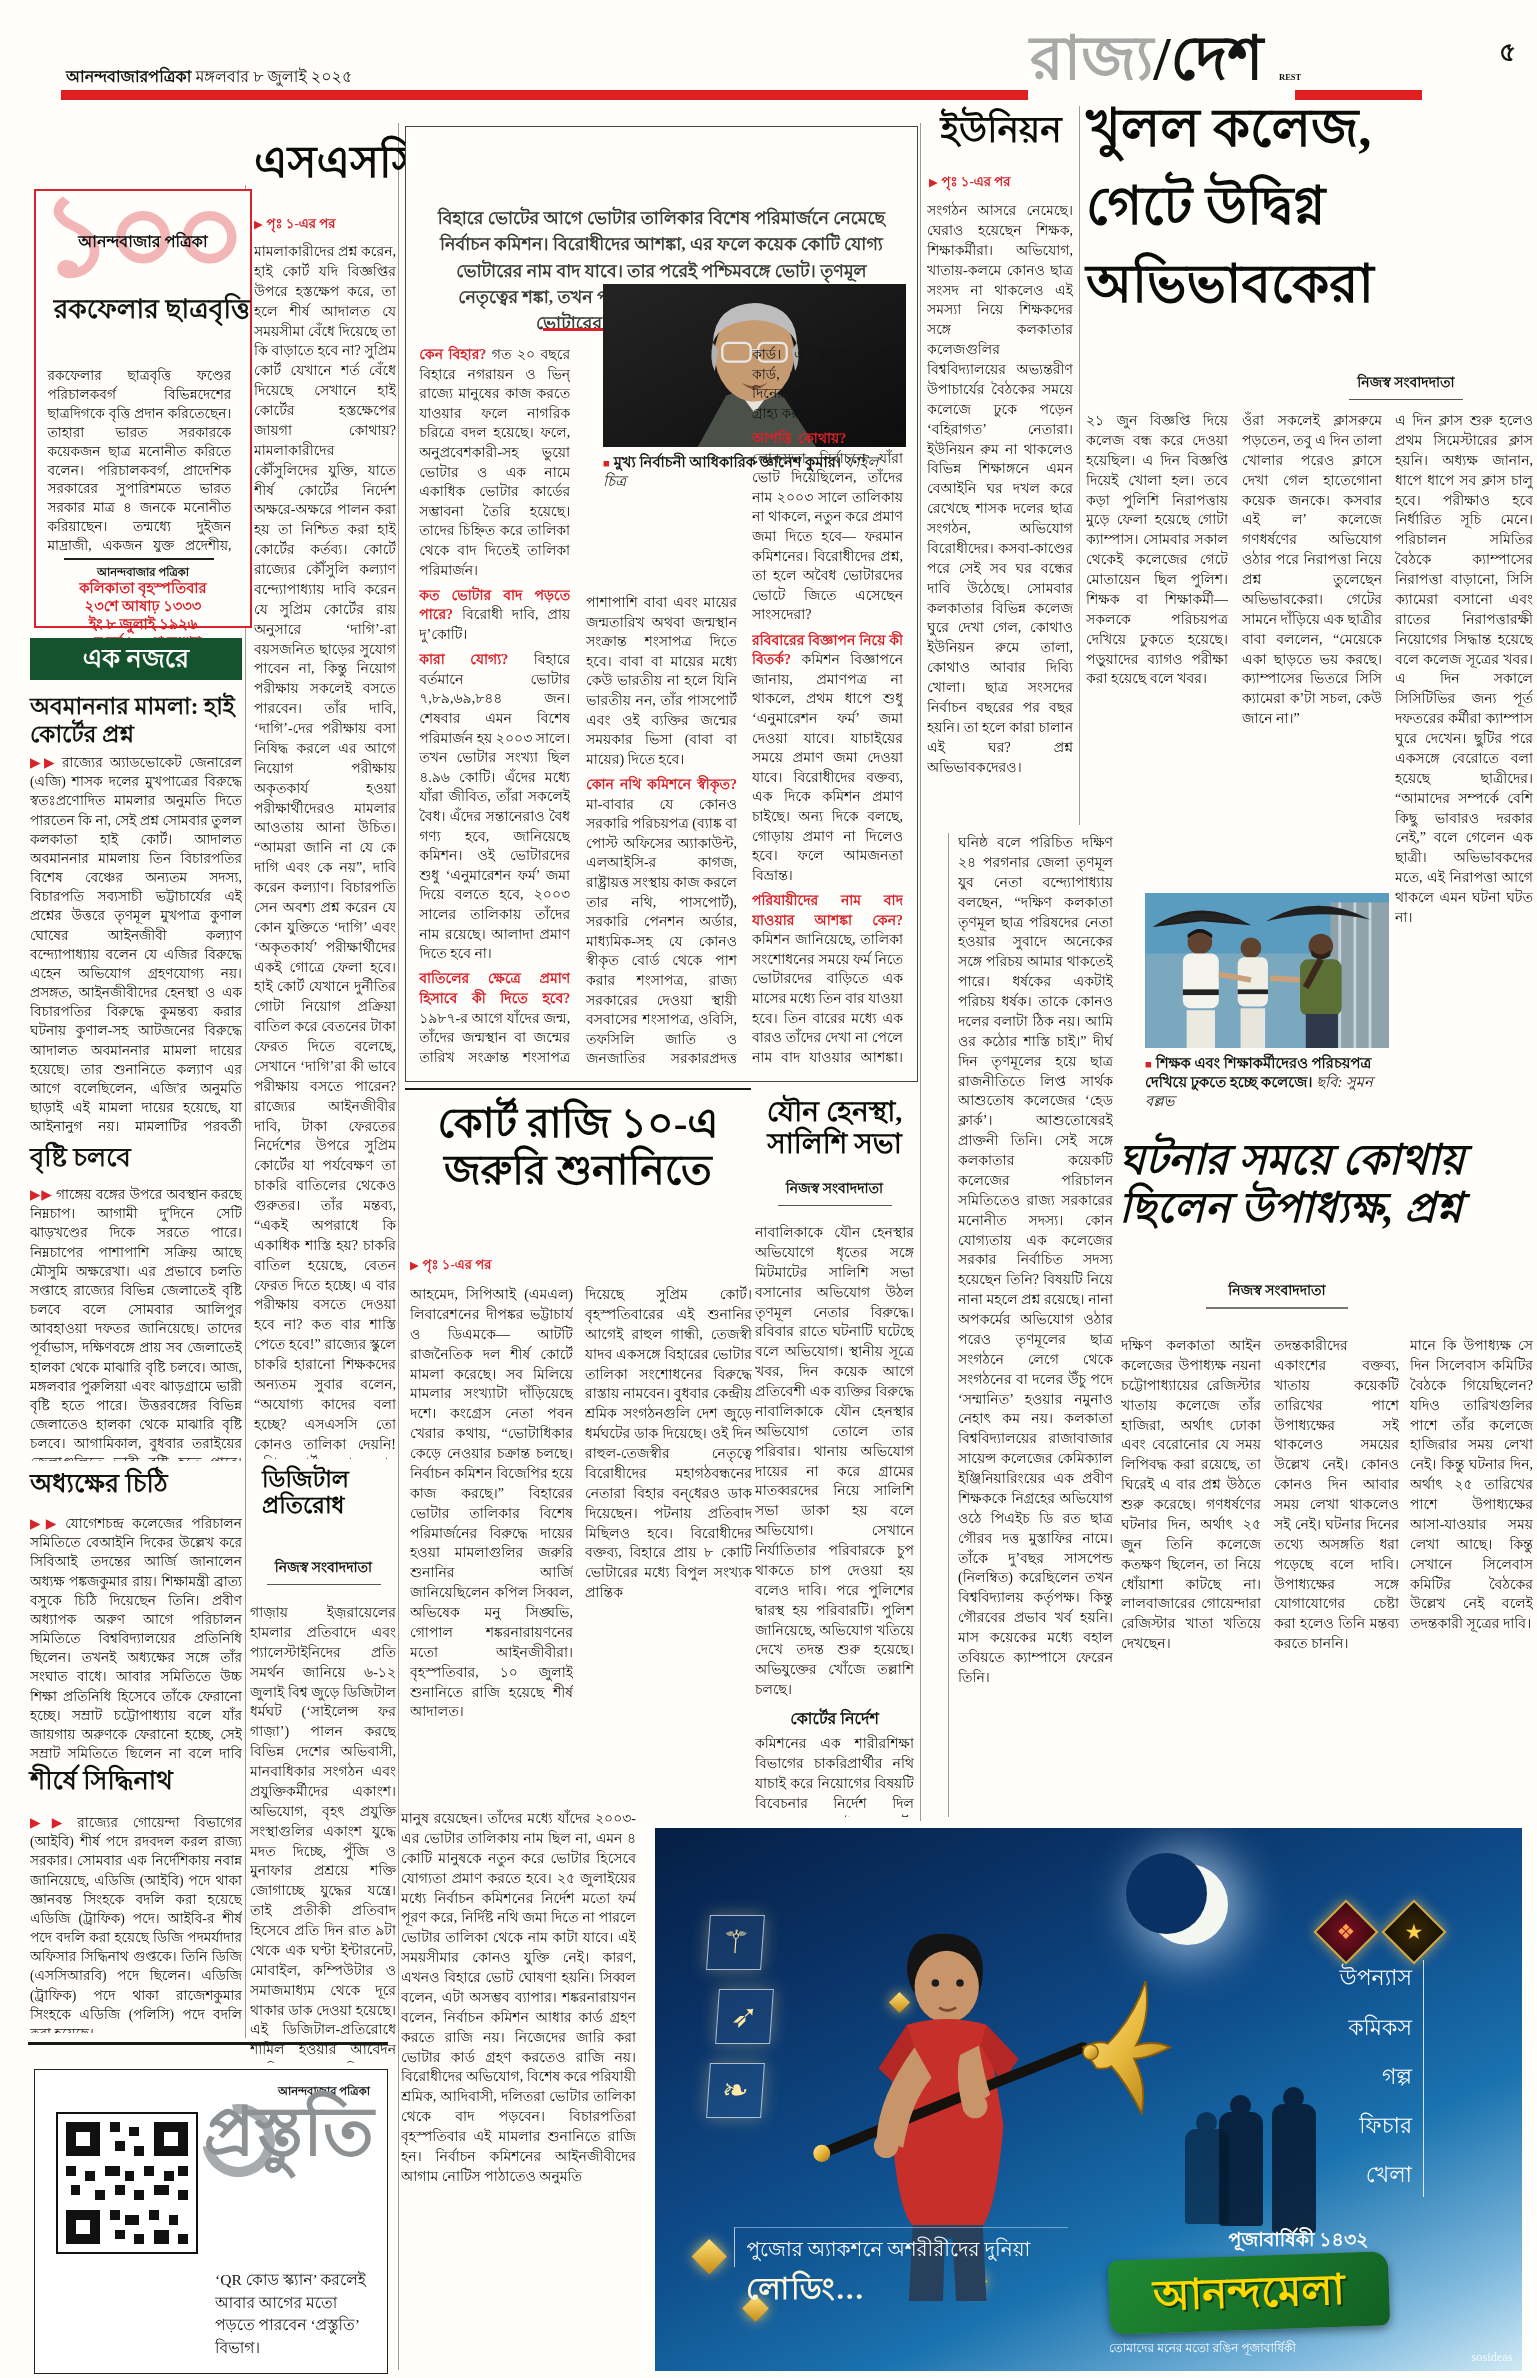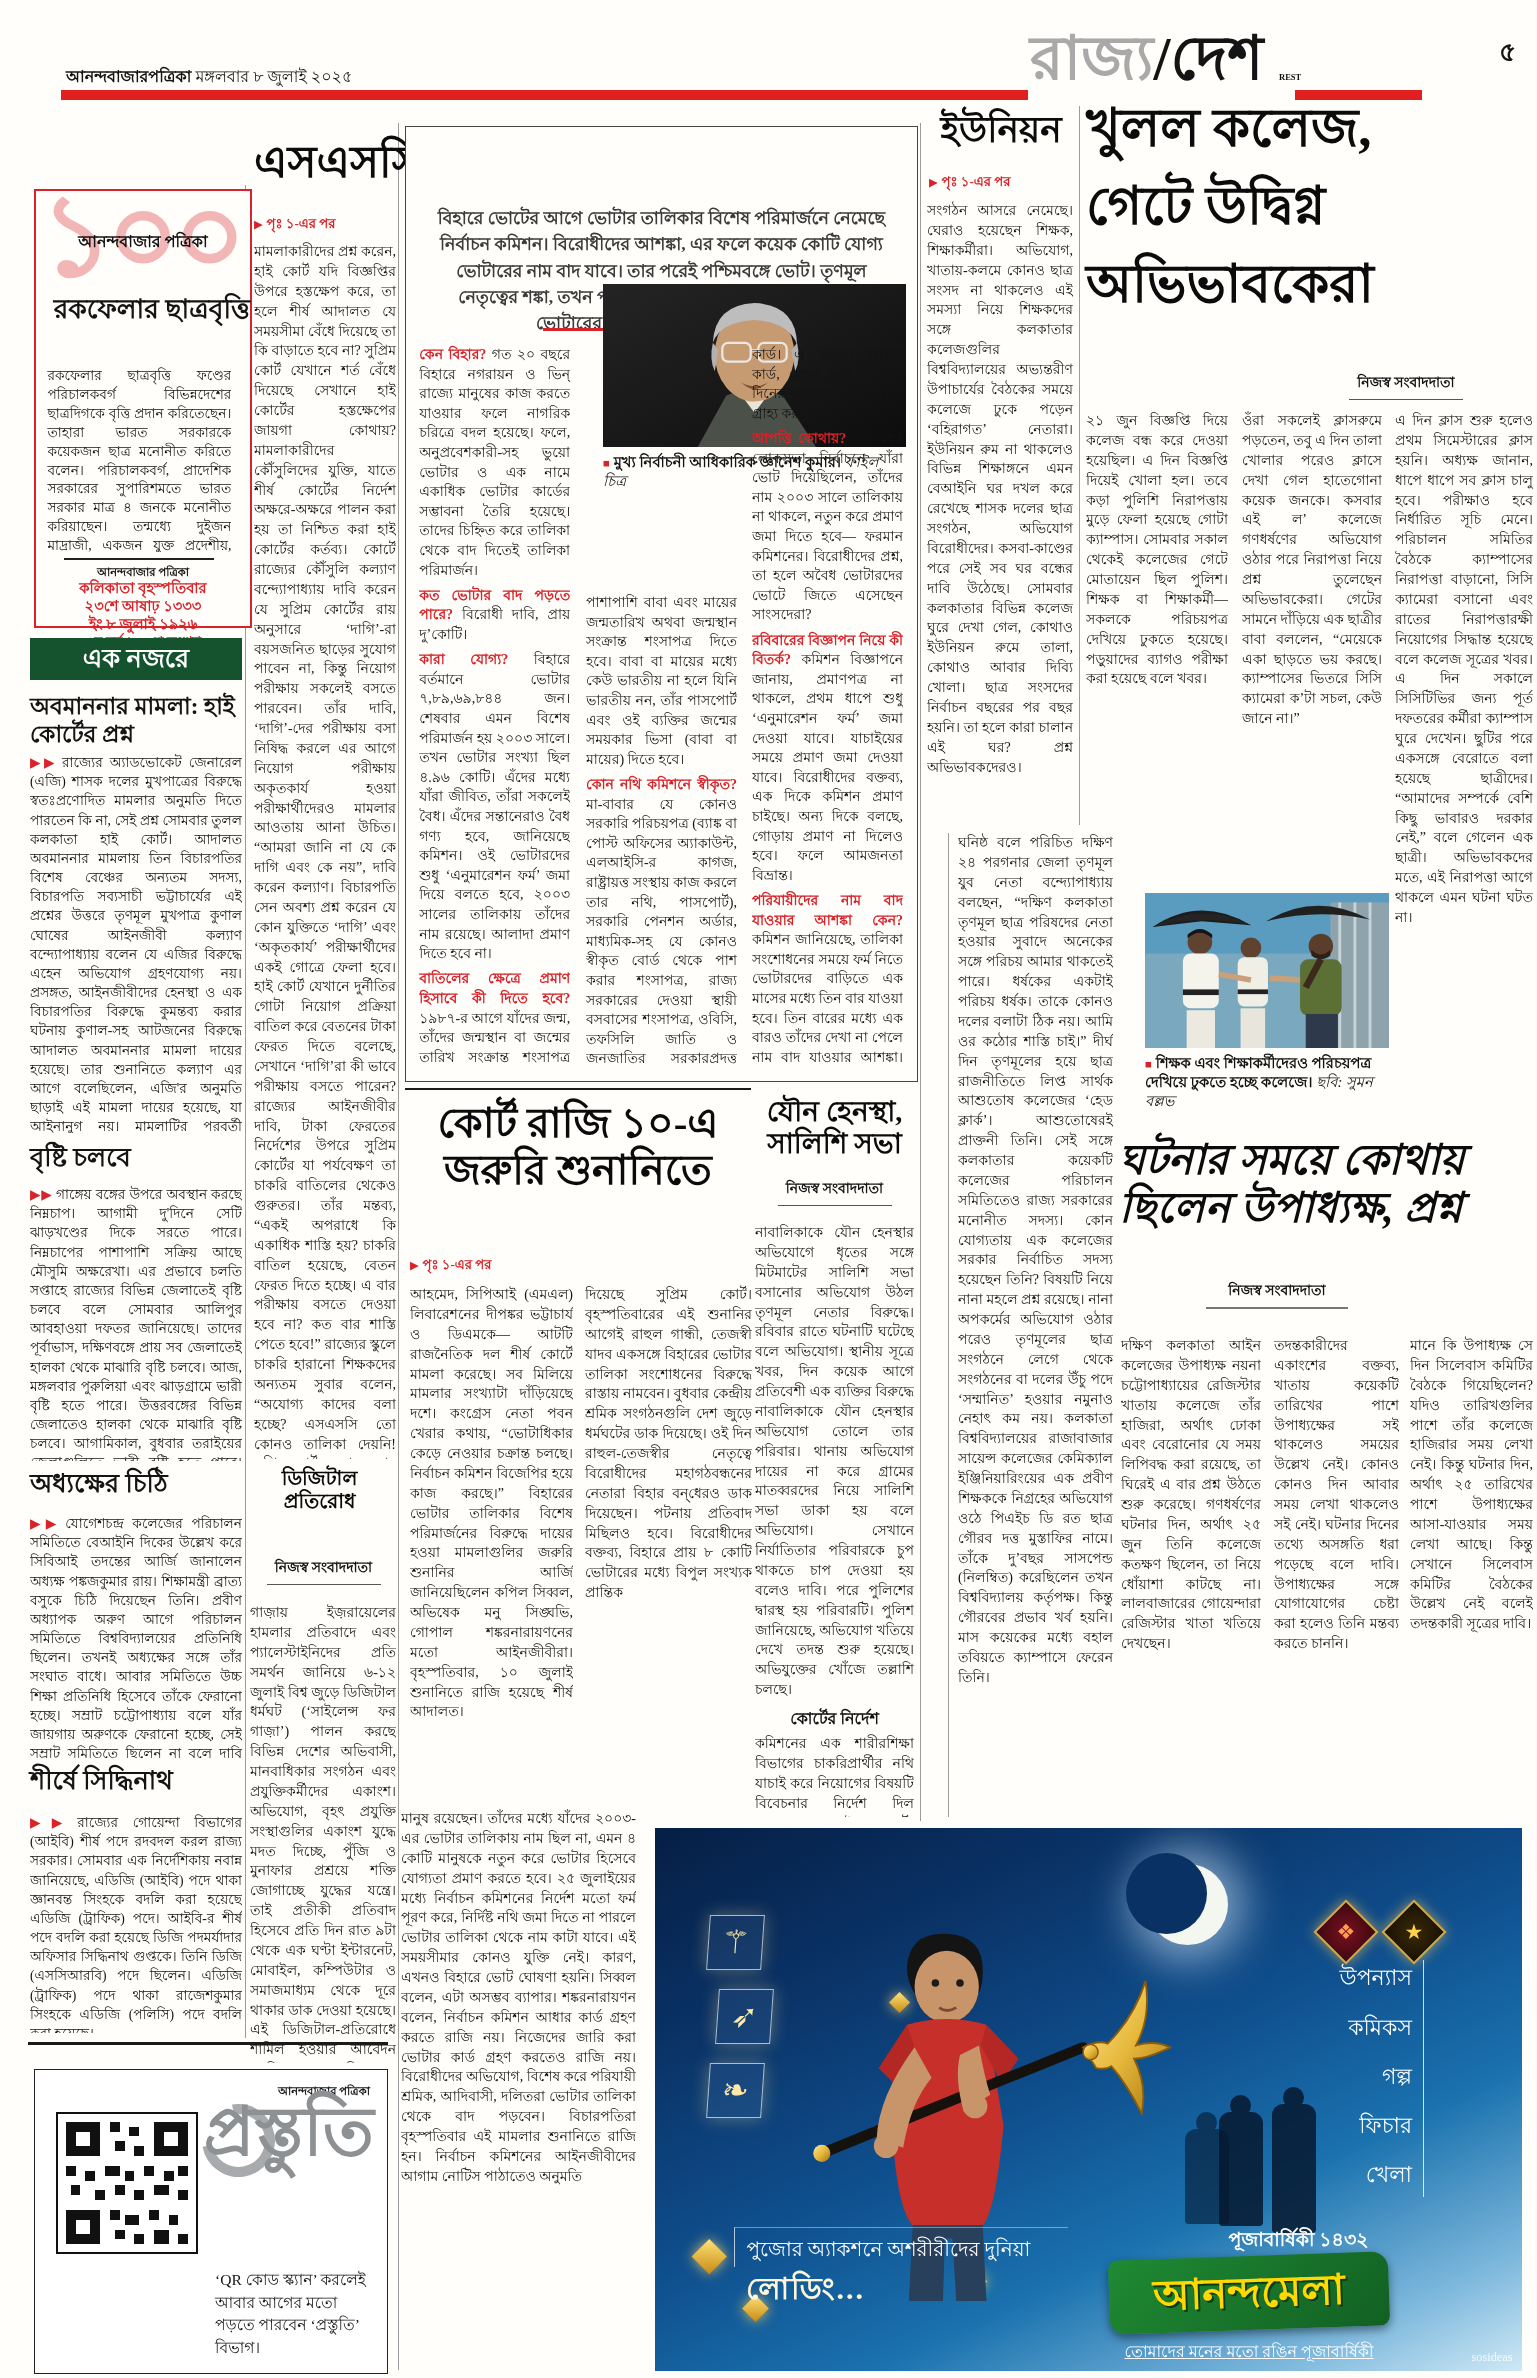--- a/index.html
+++ b/index.html
@@ -43,21 +43,21 @@
   #promo-box{left:34px;top:2069px;width:352px;height:303px;border:1.9px solid #222;background:#fff;}
   #promo-qr{position:absolute;left:21px;top:42px;width:142px;height:142px;}
   #promo-brand-small{position:absolute;right:17px;top:13.2px;font-size:11.4px;font-weight:bold;}
   #promo-brand-big{position:absolute;right:13.2px;top:28px;font-size:68px;font-weight:bold;color:#8d9194;line-height:1;}
   #promo-ring{position:absolute;right:112px;top:34px;width:53px;height:53px;border:10.4px solid #a7abae;border-left-color:transparent;border-radius:50%;transform:rotate(35deg);}
   #promo-text{position:absolute;left:180px;top:199px;width:163px;font-size:15.6px;line-height:1.45;}
   
   #ssc-title{left:254px;top:138px;width:142px;font-size:44px;}
   #ssc-cont{left:254px;top:214px;width:142px;}
   #ssc-body{left:254px;top:242px;width:142px;height:1217px;}
-  #digital-title{left:244px;top:1467px;width:151px;font-size:20px;text-align:center;}
+  #digital-title{left:262px;top:1467px;width:151px;font-size:23px;text-align:left;}
   #digital-byline{left:248px;top:1556px;width:151px;}
   #digital-body{left:250px;top:1603px;width:146px;height:460px;}
   
   #vote-box{left:405px;top:126px;width:511px;height:954px;border:1.9px solid #444;background:#fffefb;}
   #vote-title{position:absolute;left:0;top:11.4px;width:100%;text-align:center;font-size:45px;font-weight:bold;}
   #vote-standfirst{position:absolute;left:26.5px;top:78px;width:458px;font-size:17.5px;line-height:1.5;font-weight:600;color:#3c3c3c;text-align:center;}
   #vote-redrule{position:absolute;left:137px;top:201px;width:237px;height:2.8px;background:#d8232a;}
   .vcol{position:absolute;top:218px;width:151px;height:719px;font-size:14px;line-height:1.4;text-align:justify;overflow:hidden;}
   #vcolA{left:13.2px;}
   #vcolB{left:180px;padding-top:248px;height:471px;}
@@ -117,21 +117,21 @@
   .shadow-man:before{content:"";position:absolute;left:11.4px;top:-17px;width:21px;height:21px;border-radius:50%;background:#06182f;}
   #ad-tagline{position:absolute;left:79px;top:399px;width:322px;color:#fff;font-size:20px;
       border-left:0.9px solid rgba(255,255,255,.7);border-top:0.9px solid rgba(255,255,255,.4);padding:5.7px 0 0 11.4px;}
   #ad-loading{position:absolute;left:91px;top:437px;color:#fdf6d8;font-size:30px;font-weight:bold;letter-spacing:1.9px;}
   .ad-cat{position:absolute;left:625px;width:132px;text-align:right;color:#fff;font-size:22px;}
   #ad-cat-rule{position:absolute;left:768px;top:132px;width:0.9px;height:237px;background:rgba(255,255,255,.8);}
   #ad-annual{position:absolute;left:530px;top:397px;width:227px;text-align:center;color:#fff;font-size:19px;font-weight:bold;}
   #ad-brand{position:absolute;left:454px;top:428px;width:280px;height:74px;background:linear-gradient(135deg,#1f8a33,#126023);
       border-radius:9.5px 17px 9.5px 15px;transform:rotate(-2deg);box-shadow:0 3.8px 9.5px rgba(0,0,0,.45);
       color:#ffd900;font-size:42px;font-weight:bold;text-align:center;line-height:74px;text-shadow:1.9px 1.9px 0 #0c3b13;}
-  #ad-subline{position:absolute;left:454px;top:511px;width:280px;text-align:center;color:#fff;font-size:16px;text-decoration:underline;}
+  #ad-subline{position:absolute;left:454px;top:511px;width:280px;color:#fff;font-size:12px;}
   #ad-credit{position:absolute;right:9.5px;bottom:5.7px;color:rgba(255,255,255,.85);font-size:12.3px;}
   
   #dateline{left:66px;top:64px;font-size:16px;}
   #pageno{left:1499px;top:32px;font-size:26.5px;font-weight:bold;}
   #section-rest{left:1279px;top:72px;font-size:8.5px;font-weight:bold;color:#111;}
 </style>
 </head>
 <body>
 
 <div id="paper">

